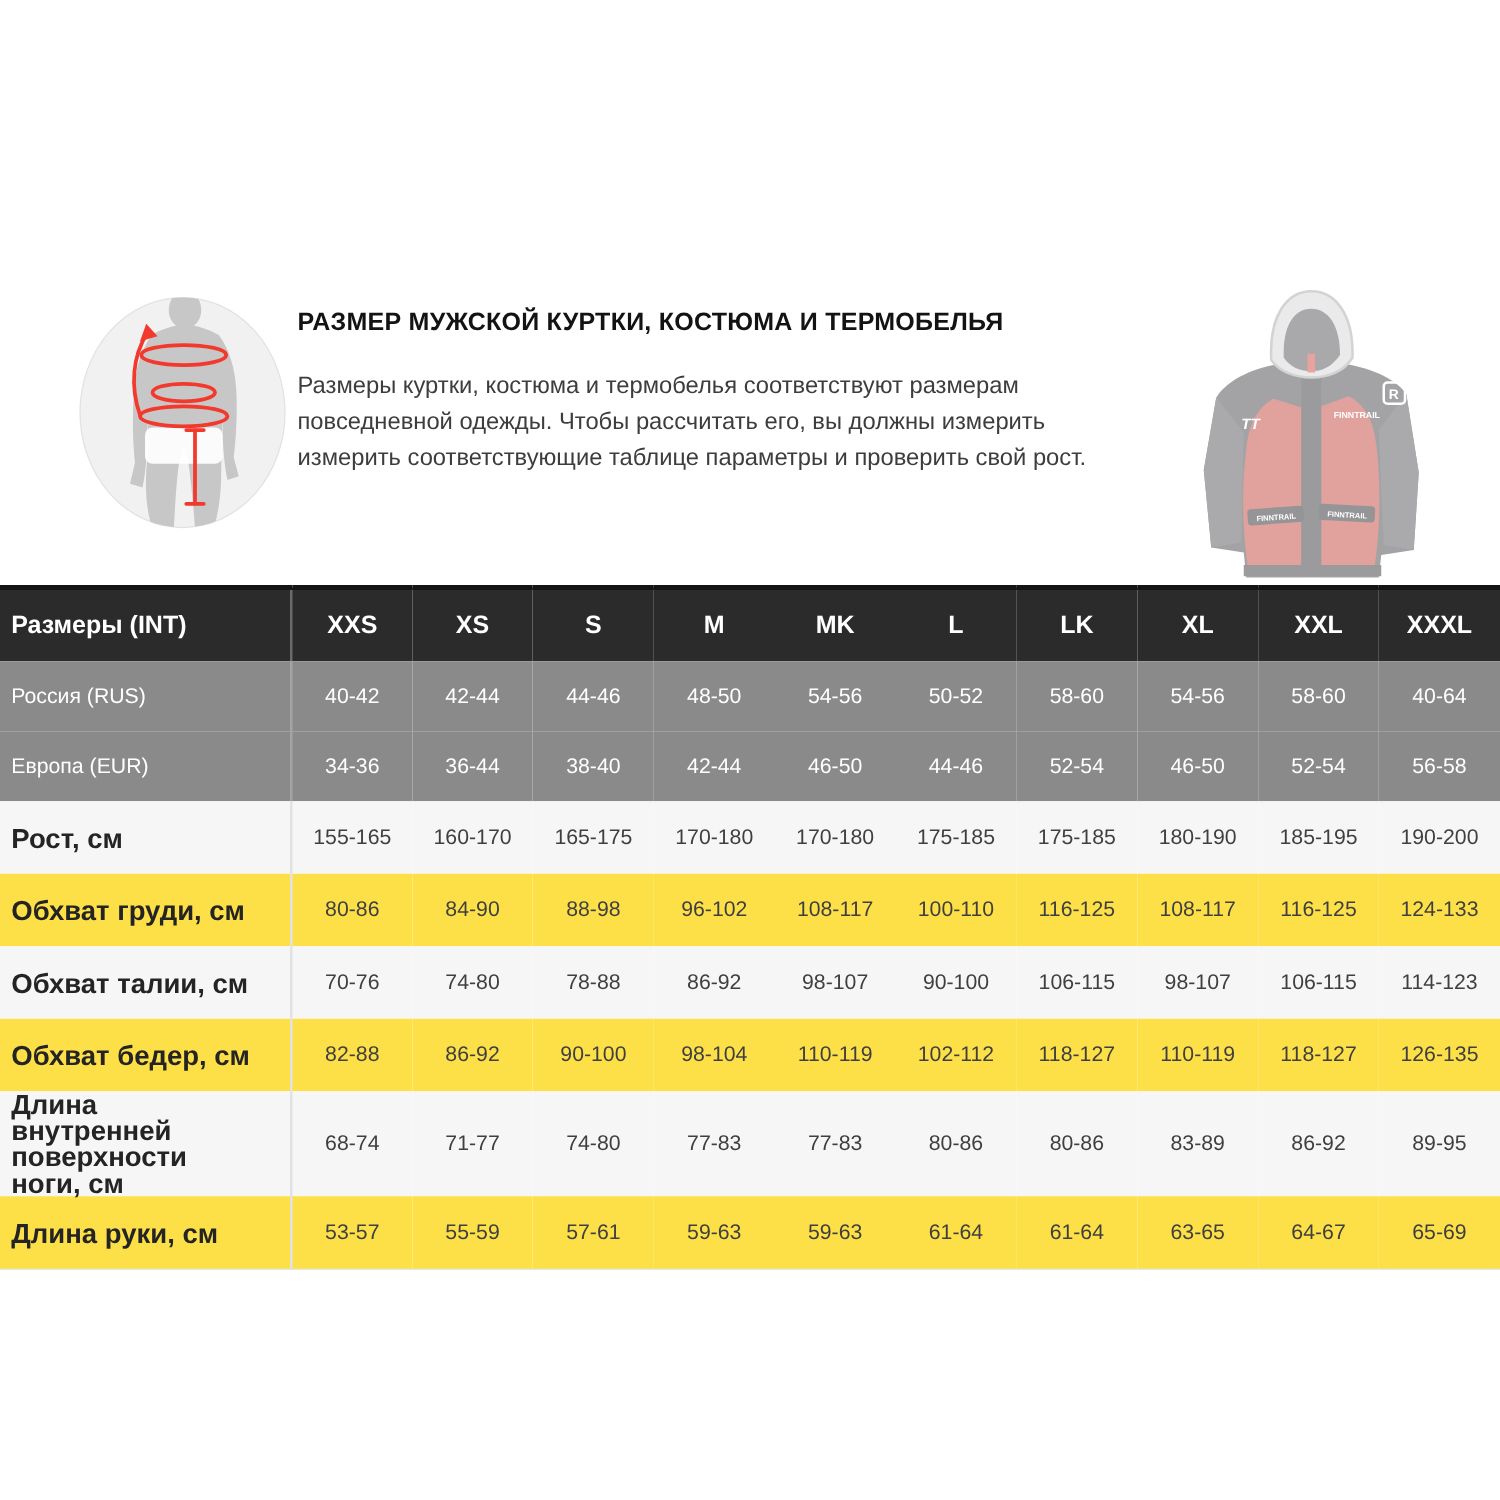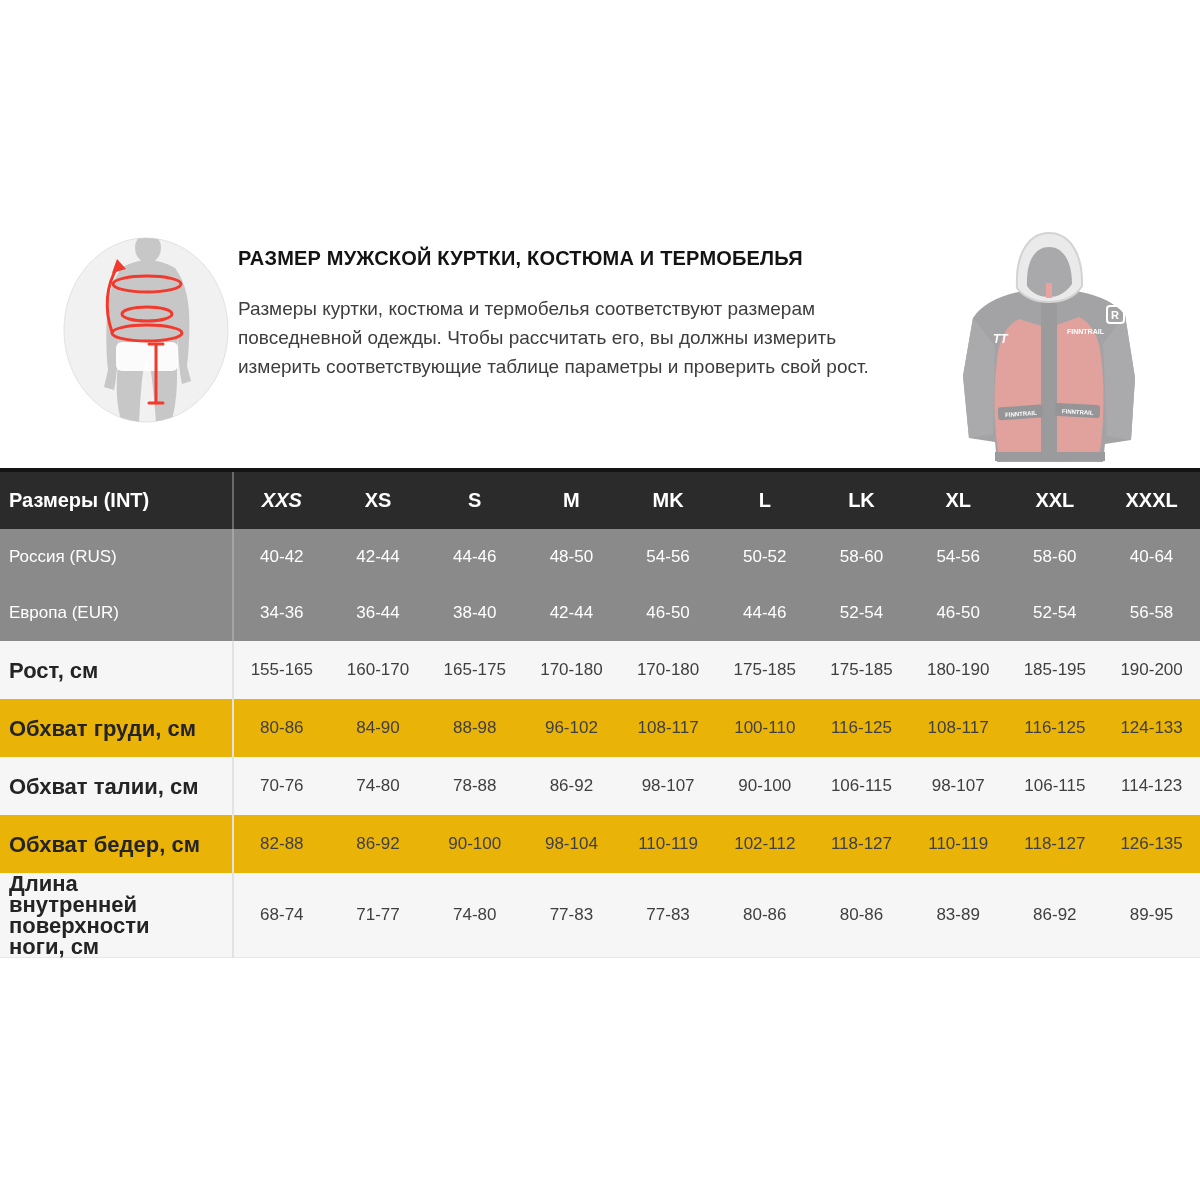--- a/index.html
+++ b/index.html
@@ -38,34 +38,34 @@
   col.c-label { width:233px; }
   th, td { padding:0; vertical-align:middle; text-align:center; }
   th.label-col, td.label-col { text-align:left; padding-left:9px; padding-right:24px; }
 
   thead th {
     background:#2b2b2b; color:#ffffff;
     font-size:20px; font-weight:bold;
     height:57px;
     border-top:4px solid #141414;
   }
-  thead th:nth-child(2) { border-left:2px solid #6a6a6a;font-style:italic; }
+  thead th:nth-child(2) { border-left:2px solid #6a6a6a; }
 
   tr.gray td {
     background:#8a8a8a; color:#ffffff;
     font-size:17px; font-weight:normal;
     height:56px;
   }
   tr.gray td:nth-child(2) { border-left:2px solid #a4a4a4; }
 
   tr.light td, tr.white td {
     color:#3f3f3f; font-size:17px; height:58px;
   }
   tr.light td { background:#f6f6f6; }
-  tr.white td { background:#eab308; }
+  tr.white td { background:#fde047; }
   tr.light td:nth-child(2), tr.white td:nth-child(2) { border-left:2px solid #e2e2e2; }
   tr.light td.label-col, tr.white td.label-col {
     font-weight:bold; color:#242424; font-size:22px; line-height:21px;
   }
   tbody tr:last-child td { border-bottom:1px solid #e7e7e7; }
 </style>
 </head>
 <body>
 
 <div class="illustration-wrap">
@@ -242,14 +242,27 @@
         <td>71-77</td>
         <td>74-80</td>
         <td>77-83</td>
         <td>77-83</td>
         <td>80-86</td>
         <td>80-86</td>
         <td>83-89</td>
         <td>86-92</td>
         <td>89-95</td>
       </tr>
+      <tr class="white">
+        <td class="label-col">Длина руки, см</td>
+        <td>53-57</td>
+        <td>55-59</td>
+        <td>57-61</td>
+        <td>59-63</td>
+        <td>59-63</td>
+        <td>61-64</td>
+        <td>61-64</td>
+        <td>63-65</td>
+        <td>64-67</td>
+        <td>65-69</td>
+      </tr>
     </tbody>
 </table>
 
 </body></html>

